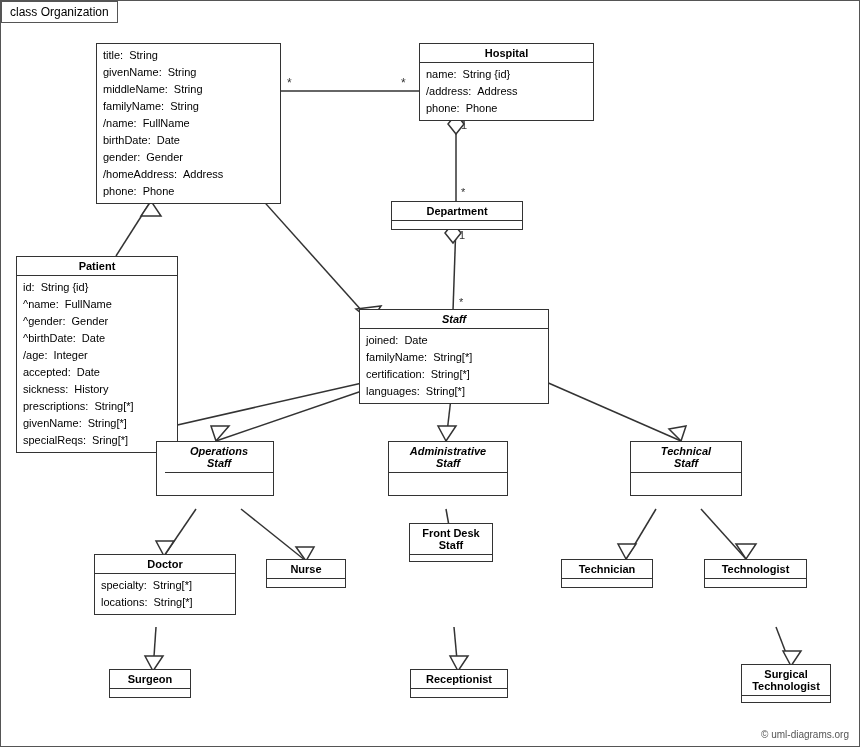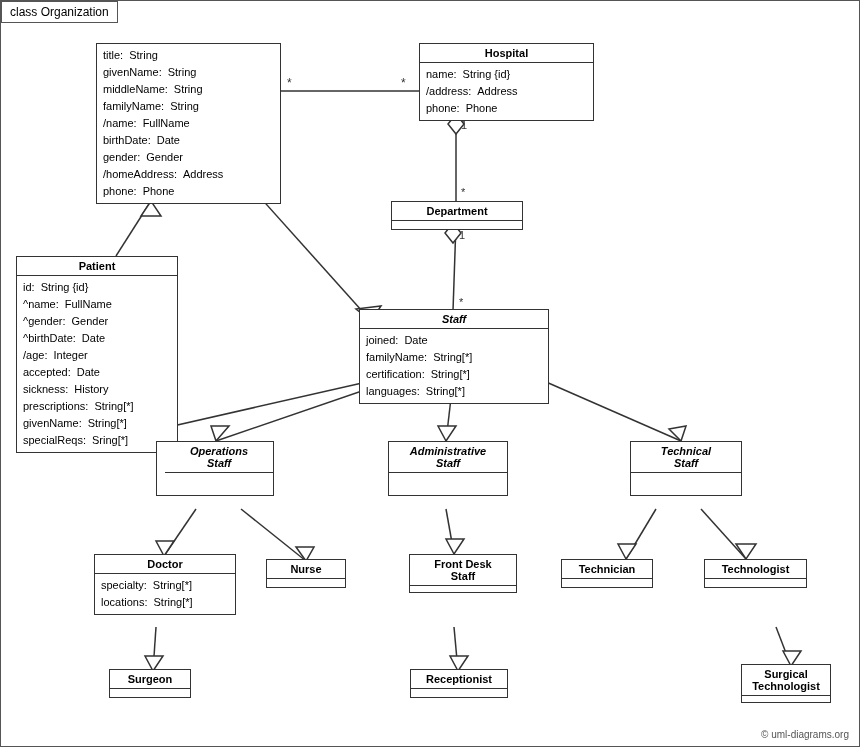--- a/index.html
+++ b/index.html
@@ -295,21 +295,21 @@
           <span class="col-right">String[*]</span>
         </div>
     </div>
   </div>
 
   <div class="uml-box" style="left:265px; top:558px; width:80px;">
     <div class="box-title normal">Nurse</div>
     <div class="box-body" style="height:8px;"></div>
   </div>
 
-  <div class="uml-box" style="left:408px; top:553px; width:108px;">
+  <div class="uml-box" style="left:408px; top:522px; width:84px;">
     <div class="box-title normal">Front Desk<br>Staff</div>
     <div class="box-body" style="height:6px;"></div>
   </div>
 
   <div class="uml-box" style="left:560px; top:558px; width:92px;">
     <div class="box-title normal">Technician</div>
     <div class="box-body" style="height:8px;"></div>
   </div>
 
   <div class="uml-box" style="left:703px; top:558px; width:103px;">

